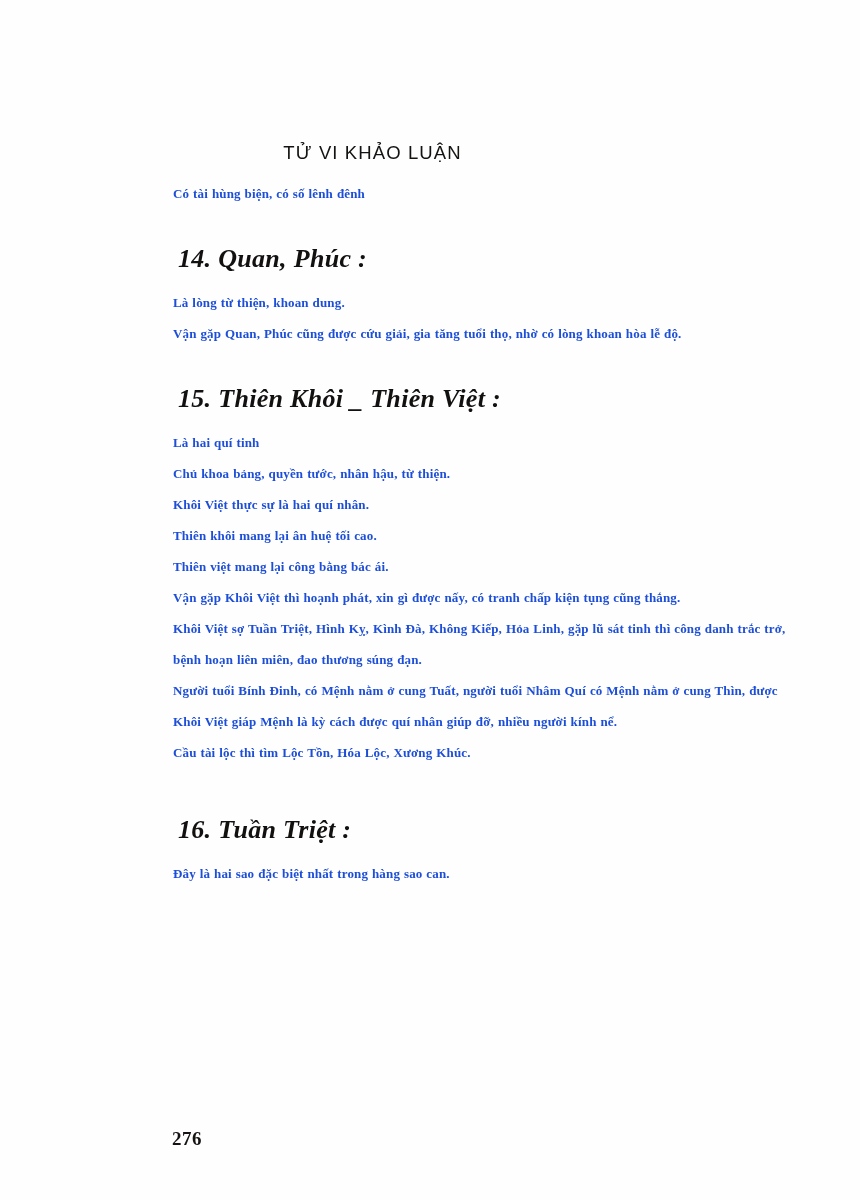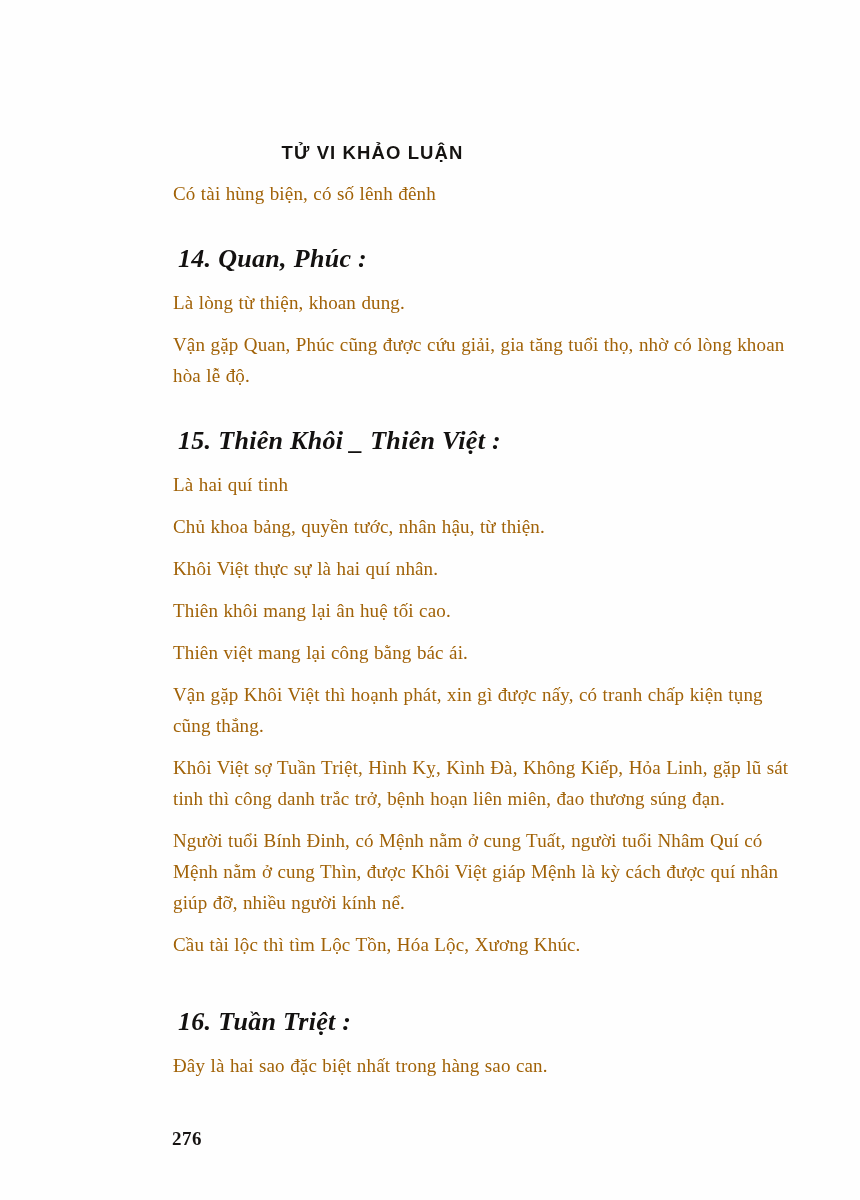--- a/index.html
+++ b/index.html
@@ -24,46 +24,45 @@
 
   
   .running-header {
     position: absolute;
     top: 142px;
     left: 0;
     width: 745px;
     text-align: center;
     font-family: "Liberation Sans", "DejaVu Sans", sans-serif;
     font-size: 18.5px;
-    font-weight: 700;
+    font-weight: 400;
     letter-spacing: 1.1px;
     color: #151311;
     white-space: nowrap;
   }
 
   
   .column {
     position: absolute;
     top: 178px;
     left: 173px;
     width: 620px;
   }
 
   .para {
-    font-size: 19px;
-    font-weight: 400;
+    font-size: 13px;
+    font-weight: 700;
     line-height: 31px;
-    color: #a16207;
+    color: #1d4ed8;
     margin: 0;
     letter-spacing: 0.15px;
     word-spacing: 0.5px;
   }
 
   .para + .para {
-    margin-top: 11px;
   }
 
   .para.tight + .para.tight {
     margin-top: 7px;
   }
 
   .heading {
     font-size: 26px;
     font-weight: 700;
     font-style: italic;

